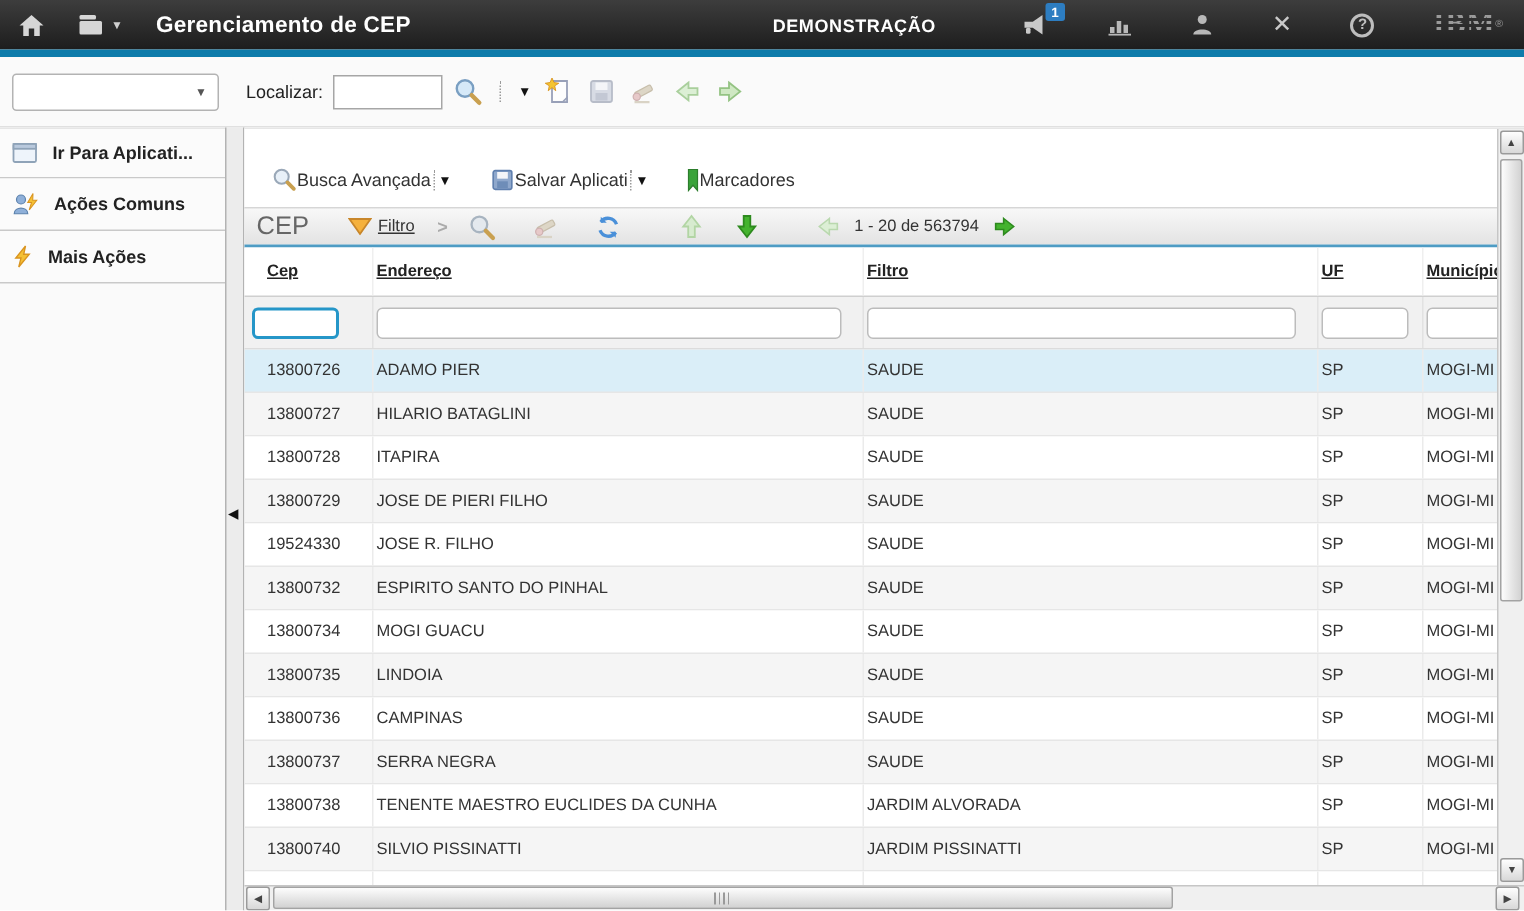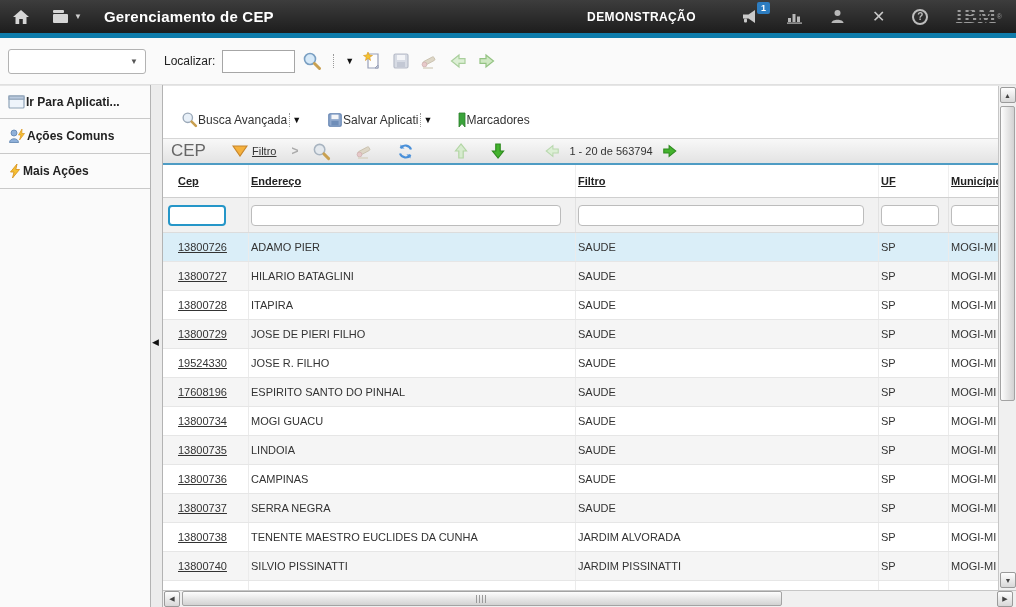--- a/index.html
+++ b/index.html
@@ -3,21 +3,21 @@
 <meta charset="utf-8">
 <style>
   * { margin:0; padding:0; box-sizing:border-box; }
   html,body { width:1016px; height:607px; overflow:hidden; font-family:"Liberation Sans","DejaVu Sans",sans-serif; background:#fff; }
 
   
   .topbar { height:33px; background:linear-gradient(#3d3d3d,#1d1d1d); display:flex; align-items:center; color:#e6e6e6; }
   .tb-left { display:flex; align-items:center; gap:22px; padding-left:12px; }
   .tb-title { font-size:15px; font-weight:bold; color:#fff; letter-spacing:.2px; }
   .tb-spacer { flex:1; }
-  .tb-right { display:flex; align-items:center; gap:27px; padding-right:14px; }
+  .tb-right { display:flex; align-items:center; gap:39px; padding-right:14px; }
   .env-label { font-size:12px; font-weight:bold; color:#fff; letter-spacing:.4px; margin-right:18px; }
   .hicon { display:inline-flex; align-items:center; justify-content:center; position:relative; cursor:pointer; }
   .badge { position:absolute; top:-7px; right:-11px; background:#2d7dc1; color:#fff; font-size:9px; font-weight:bold; padding:1px 4px; border-radius:2px; line-height:10px; }
   .close-x { font-size:16px; font-weight:bold; color:#c9c9c9; line-height:16px; }
   .help-circle { width:16px; height:16px; border:2px solid #bdbdbd; border-radius:50%; color:#bdbdbd; font-size:10px; font-weight:bold; display:flex; align-items:center; justify-content:center; }
   .ibm-logo { font-family:"Liberation Serif","DejaVu Serif",serif; font-weight:900; font-size:20px; letter-spacing:.5px; color:transparent; background-image:repeating-linear-gradient(0deg,#9a9a9a 0 2px,rgba(0,0,0,0) 2px 4px); -webkit-background-clip:text; background-clip:text; }
   @supports not (background-clip:text) { .ibm-logo { color:#9a9a9a; } }
   .ibm-r { font-size:7px; color:#9a9a9a; vertical-align:bottom; }
   .menu-caret { font-size:8px; color:#cfcfcf; margin-left:4px; }
 
@@ -29,21 +29,21 @@
   .combo .car { font-size:8px; color:#555; }
   .loc-label { font-size:12px; color:#222; margin-left:18px; margin-right:7px; }
   .loc-input { width:73px; height:23px; border:1px solid #a6a6a6; font-size:12px; padding:0 4px; outline:none; background:#fff; }
   .qicons { display:flex; align-items:center; gap:9px; margin-left:7px; }
   .dotsep { border-left:1px dotted #9a9a9a; height:14px; margin:0 2px; }
   .qcaret { font-size:9px; color:#111; }
 
   
   .main { display:flex; height:522px; }
   .sidebar { width:150px; background:#fafafa; border-top:1px solid #e6e6e6; }
-  .side-item { display:flex; align-items:center; gap:1px; padding:9px 6px 9px 8px; border-bottom:1px solid #c9c9c9; font-size:12px; font-weight:bold; color:#222; cursor:pointer; background:#fbfbfb; }
+  .side-item { display:flex; align-items:center; gap:10px; padding:9px 6px 9px 8px; border-bottom:1px solid #c9c9c9; font-size:12px; font-weight:bold; color:#222; cursor:pointer; background:#fbfbfb; }
   .side-item.sub { font-weight:normal; color:#6f6f6f; padding-left:10px; }
   .splitter { width:13px; background:#ececec; border-left:1px solid #b3b3b3; border-right:1px solid #b3b3b3; position:relative; }
   .collapse-handle { position:absolute; top:252px; left:1px; font-size:9px; color:#111; cursor:pointer; }
 
   .content { width:853px; position:relative; background:#fff; border-top:1px solid #e6e6e6; }
   .content-inner { width:835px; }
 
   
   .actions-row { height:52px; display:flex; align-items:flex-end; padding:0 0 10px 18px; gap:26px; background:#fff; }
   .act-group { display:flex; align-items:center; font-size:12px; color:#333; cursor:pointer; }
@@ -70,21 +70,21 @@
   .finput.focused { border:2px solid #2596c8; width:58px; }
   .finput.small { width:58px; }
 
   .rows-wrap { height:358px; overflow:hidden; }
   .trow { display:grid; grid-template-columns:86px 327px 303px 70px 1fr; height:29px; align-items:center; border-bottom:1px solid #e6e6e6; background:#fff; }
   .trow.alt { background:#f5f5f5; }
   .trow.selected { background:#daeef8; }
   .cell { font-size:11px; color:#333; padding-left:2px; white-space:nowrap; overflow:hidden; border-right:1px solid #ebebeb; height:100%; display:flex; align-items:center; }
   .cell:last-child { border-right:none; }
   .cell.c-cep { padding-left:15px; }
-  .cep-link { text-decoration:underline; color:#333; cursor:pointer; }
+  .cep-link { color:#333; cursor:pointer; }
 
   
   .vscroll { position:absolute; top:0; right:0; bottom:17px; width:18px; background:#f0f0f0; border-left:1px solid #c6c6c6; }
   .sbtn { width:16px; height:16px; background:linear-gradient(#fefefe,#d8d8d8); border:1px solid #9a9a9a; border-radius:2px; display:flex; align-items:center; justify-content:center; font-size:7px; color:#444; cursor:pointer; }
   .vscroll .sbtn { margin:1px auto; }
   .vthumb { position:absolute; top:20px; left:1px; width:15px; height:295px; background:linear-gradient(90deg,#fdfdfd,#d2d2d2); border:1px solid #a3a3a3; border-radius:2px; cursor:grab; }
   .vscroll .down { position:absolute; bottom:1px; left:1px; }
   .hscroll { position:absolute; bottom:0; left:0; right:0; height:17px; background:#f0f0f0; border-top:1px solid #c6c6c6; }
   .hscroll .left { position:absolute; left:1px; top:0; }
   .hscroll .right { position:absolute; right:3px; top:0; }
@@ -378,21 +378,21 @@
             <div class="cell c-cep">
               <span class="cep-link">19524330</span>
             </div>
             <div class="cell c-endereco">JOSE R. FILHO</div>
             <div class="cell c-bairro">SAUDE</div>
             <div class="cell c-uf">SP</div>
             <div class="cell c-municipio">MOGI-MI</div>
           </div>
           <div class="trow alt">
             <div class="cell c-cep">
-              <span class="cep-link">17608196</span>
+              <span class="cep-link">13800732</span>
             </div>
             <div class="cell c-endereco">ESPIRITO SANTO DO PINHAL</div>
             <div class="cell c-bairro">SAUDE</div>
             <div class="cell c-uf">SP</div>
             <div class="cell c-municipio">MOGI-MI</div>
           </div>
           <div class="trow">
             <div class="cell c-cep">
               <span class="cep-link">13800734</span>
             </div>

